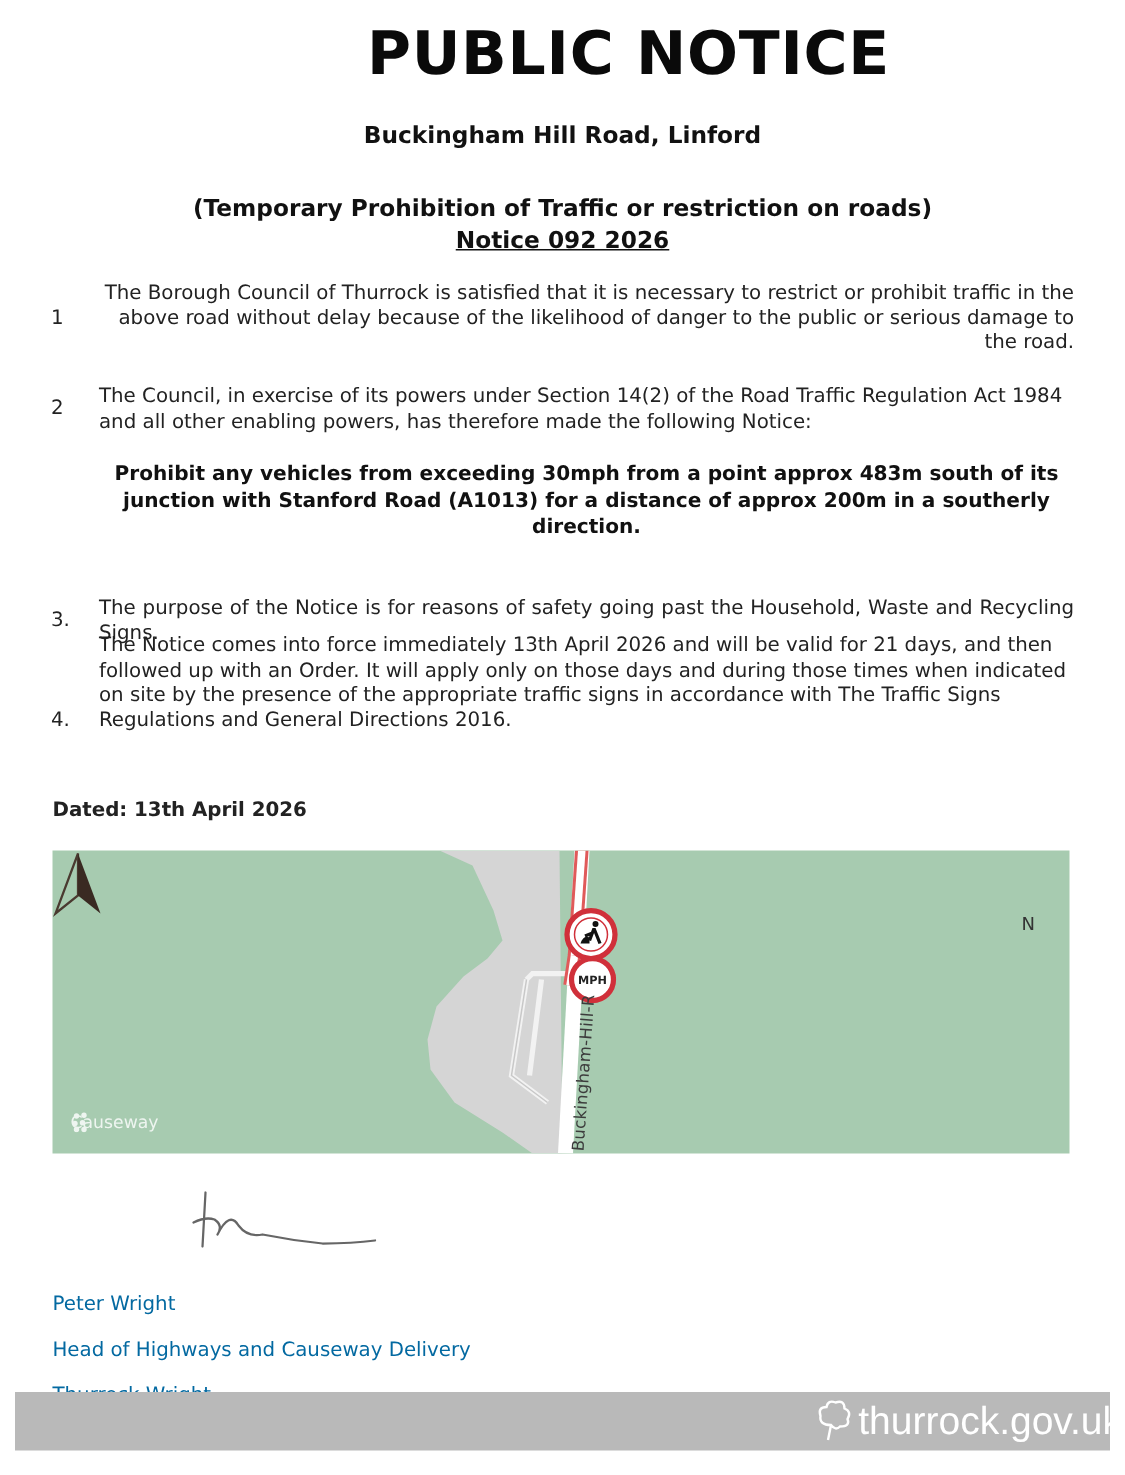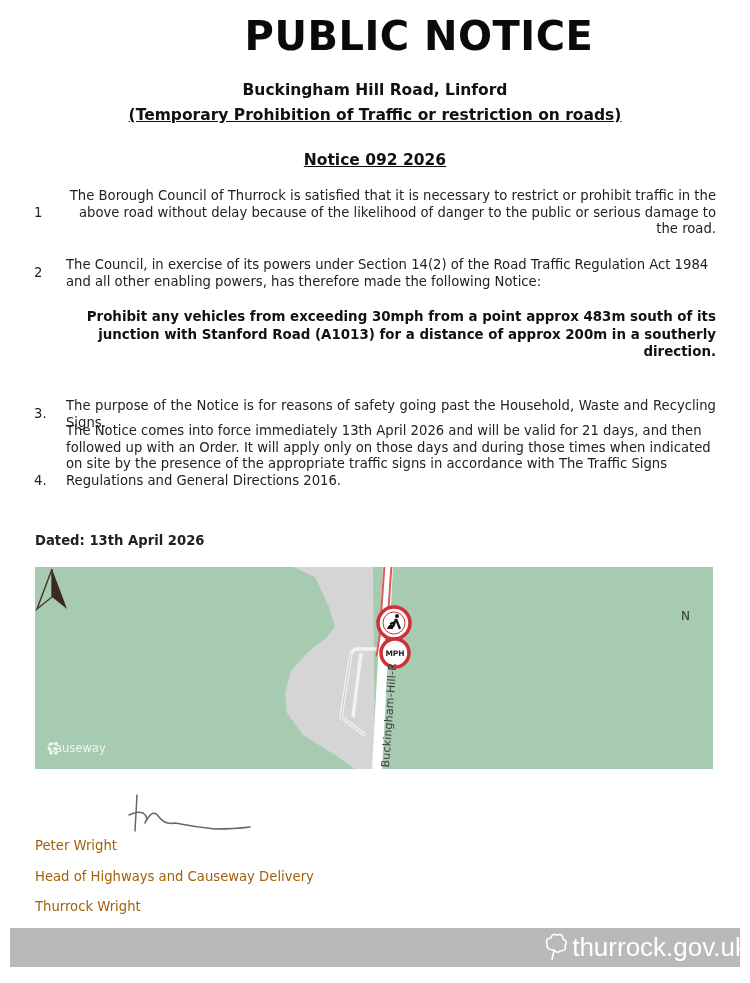--- a/index.html
+++ b/index.html
@@ -31,21 +31,21 @@
     .subtitle {
       position: absolute;
       left: 0; width: 750px;
       text-align: center;
       font-weight: bold;
       font-size: 15.5px;
       line-height: 20px;
       color: #111;
     }
     .sub1 { top: 80px; }
-    .sub2 { top: 105px; text-decoration: underline; }
+    .sub2 { top: 129px; }
     .sub3 { top: 150px; text-decoration: underline; }
 
     .para {
       position: absolute;
       left: 66px;
       width: 650px;
       font-size: 13.2px;
       line-height: 16.5px;
       color: #222;
     }
@@ -64,21 +64,21 @@
     .p3 { top: 398px; }
     .n3 { top: 406px; }
     .p4 { top: 423px; }
     .n4 { top: 473px; }
 
     .order {
       position: absolute;
       left: 66px;
       width: 650px;
       top: 308px;
-      text-align: right;
+      text-align: center;
       font-weight: bold;
       font-size: 13.4px;
       line-height: 17.5px;
       color: #111;
     }
 
     .dated {
       position: absolute;
       left: 35px;
       top: 533px;
@@ -138,21 +138,22 @@
     .signature {
       position: absolute;
       left: 125px;
       top: 793px;
     }
     .sig-line {
       position: absolute;
       left: 35px;
       font-size: 13.2px;
       line-height: 16px;
-      color: #a16207;
+      color: #0369a1;
+      margin-top: 24px;
     }
     .sig-name { top: 838px; }
     .sig-role { top: 869px; }
     .sig-org  { top: 899px; }
 
     .footer-bar {
       position: absolute;
       left: 10px;
       top: 928px;
       width: 730px;

